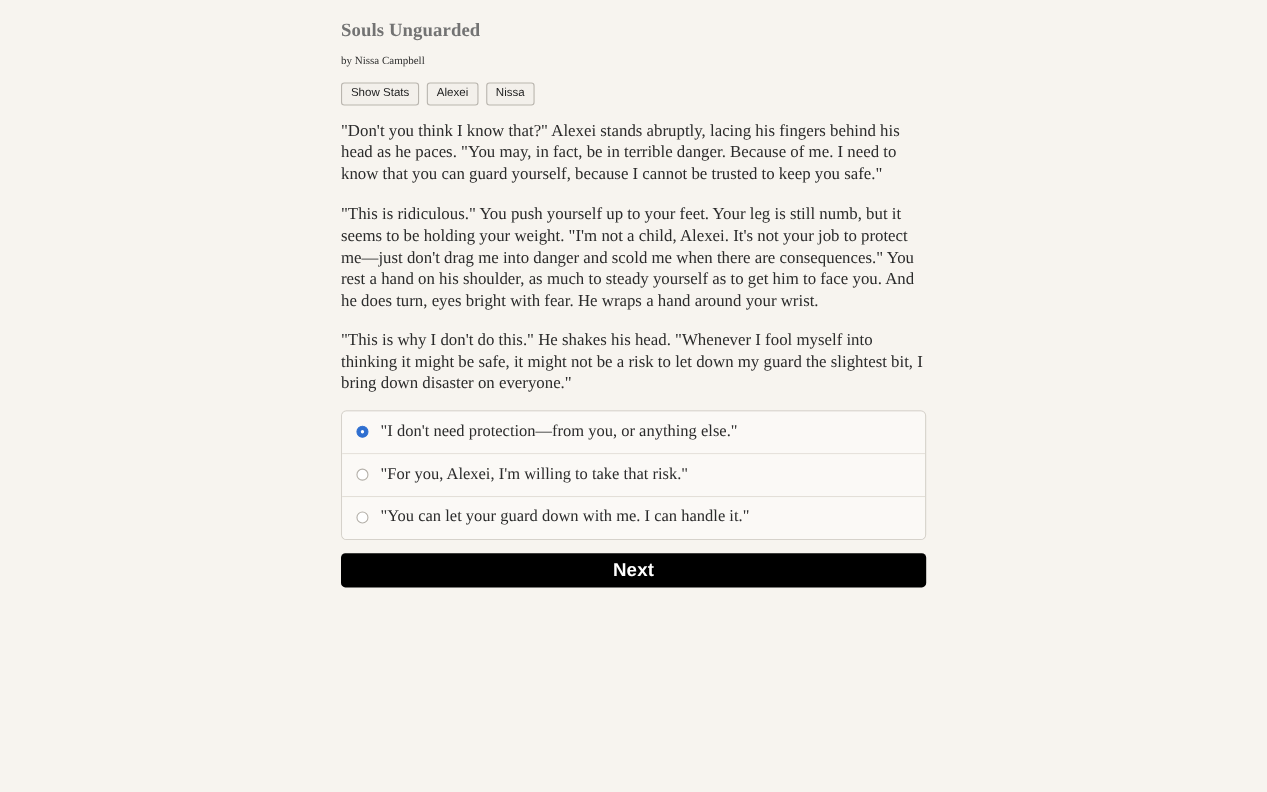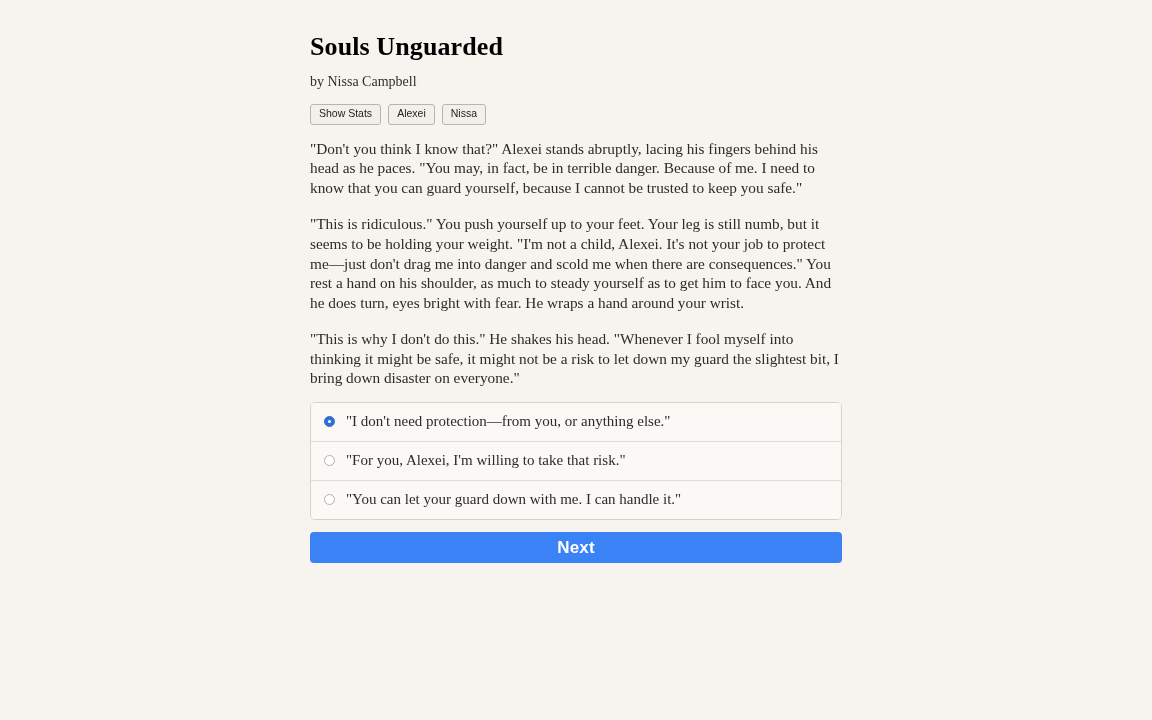--- a/index.html
+++ b/index.html
@@ -20,30 +20,30 @@
     position: relative;
   }
   .container {
     position: absolute;
     left: 310px;
     top: 0;
     width: 532px;
   }
   .game-title {
     font-family: "Liberation Serif", serif;
-    font-size: 26px;
+    font-size: 17px;
     font-weight: bold;
-    color: #000000;
+    color: #737373;
     margin: 0;
-    padding-top: 32px;
+    padding-top: 18px;
     letter-spacing: 0.1px;
   }
   .game-byline {
     font-family: "Liberation Serif", serif;
-    font-size: 14px;
+    font-size: 10px;
     color: #2e2e2e;
     margin: 0;
     padding-top: 12px;
   }
   .button-row {
     display: flex;
     gap: 7px;
     padding-top: 14px;
     align-items: flex-end;
   }
@@ -117,21 +117,21 @@
   .choice-label {
     font-family: "Liberation Serif", serif;
     font-size: 15px;
     color: #2b2b2b;
     line-height: 17px;
   }
   .next-btn {
     margin-top: 12px;
     width: 100%;
     height: 31px;
-    background: #3b82f6;
+    background: #000000;
     color: #ffffff;
     border: none;
     border-radius: 4px;
     font-family: "Liberation Sans", sans-serif;
     font-size: 17px;
     font-weight: bold;
     cursor: pointer;
     display: flex;
     align-items: center;
     justify-content: center;

